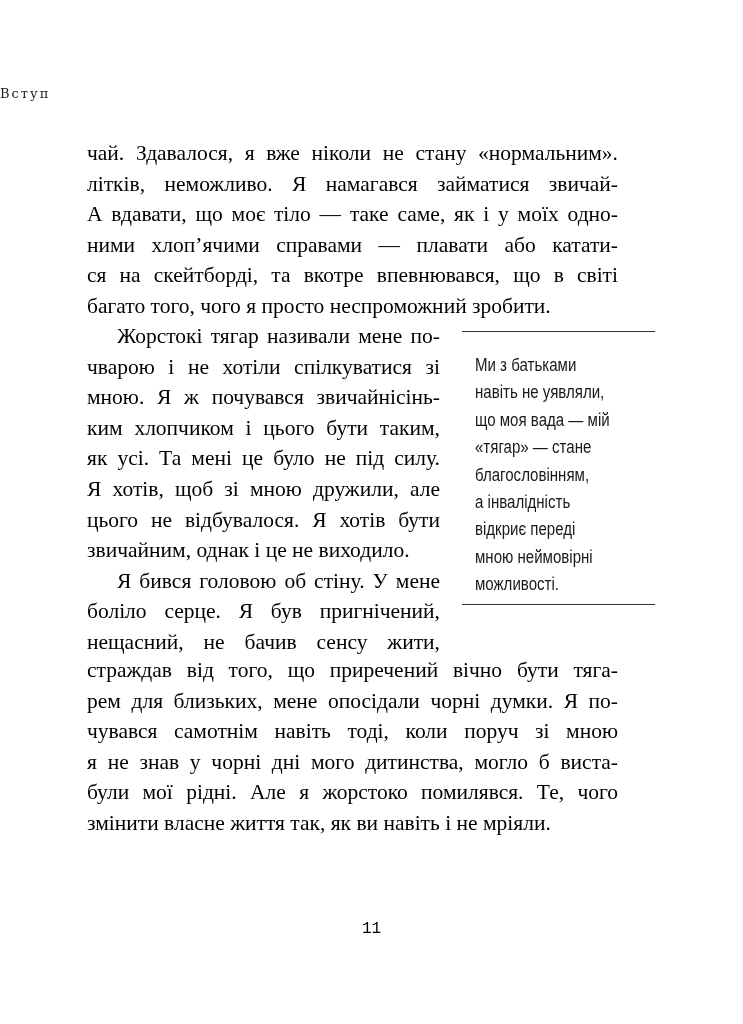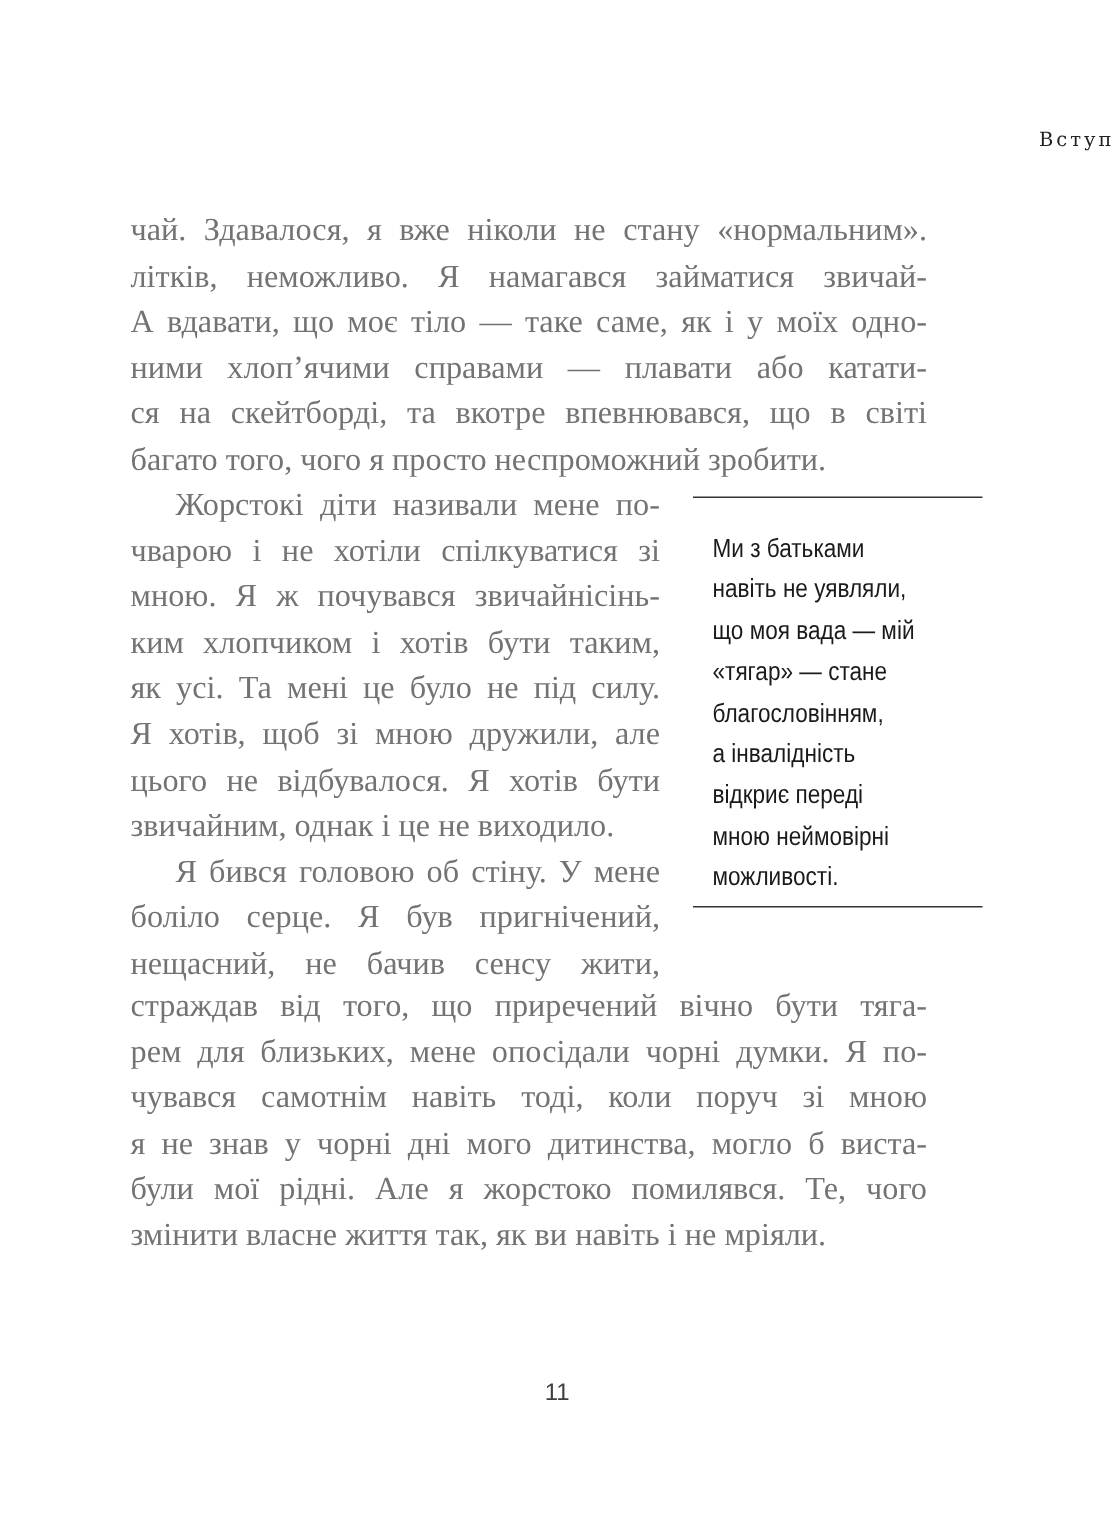--- a/index.html
+++ b/index.html
@@ -1,67 +1,67 @@
 <!DOCTYPE html>
 <html><head>
 <meta charset="utf-8">
 <style>
   html, body { margin: 0; padding: 0; background: #ffffff; }
   body { width: 743px; height: 1024px; position: relative; overflow: hidden; color: #1a1a1a; }
   .running-head {
-    position: absolute; top: 86px; left: 0; width: 743px; text-align: right;
+    position: absolute; top: 86px; left: 0; width: 743px; text-align: left;
     font-family: "DejaVu Serif", "Liberation Serif", serif; font-size: 13px;
     letter-spacing: 2px; color: #222;
   }
   .body-block {
     position: absolute; left: 87px;
     font-family: "Liberation Serif", "DejaVu Serif", serif;
-    font-size: 21.5px; line-height: 30.6px; color: #737373;
+    font-size: 21.5px; line-height: 30.6px; color: #000000;
   }
   .line { white-space: nowrap; display: block; text-align: justify; text-align-last: justify; }
   .line.last { text-align-last: left; }
   .line.indent { padding-left: 30px; }
   #block1 { top: 138px; width: 531px; }
   #block2 { top: 321px; width: 353px; }
   #block3 { top: 627px; width: 531px; margin-top: 28px; }
   .pullquote {
     position: absolute; left: 462px; top: 331px; width: 193px; height: 272px;
     border-top: 1.5px solid #333; border-bottom: 1.5px solid #333;
   }
   .pq-text {
     position: absolute; left: 13px; top: 20px;
     font-family: "Liberation Sans", "DejaVu Sans", sans-serif;
     font-size: 17.5px; line-height: 27.4px; color: #1a1a1a;
     transform: scaleX(0.86); transform-origin: left top; white-space: nowrap;
   }
   .pq-line { display: block; }
   .page-number {
     position: absolute; top: 920px; left: 0; width: 743px; text-align: center;
-    font-family: Liberation Sans, sans-serif; font-size: 16px; color: #404040;
+    font-family: Liberation Mono, monospace; font-size: 16px; color: #000000;
   }
 </style>
 </head>
 <body>
 
 <div class="running-head">Вступ</div>
 
 <div id="block1" class="body-block">
   <span class="line">чай. Здавалося, я вже ніколи не стану «нормальним».</span>
   <span class="line">літків, неможливо. Я намагався займатися звичай-</span>
   <span class="line">А вдавати, що моє тіло — таке саме, як і у моїх одно-</span>
   <span class="line">ними хлоп’ячими справами — плавати або катати-</span>
   <span class="line">ся на скейтборді, та вкотре впевнювався, що в світі</span>
   <span class="line last">багато того, чого я просто неспроможний зробити.</span>
 </div>
 
 <div id="block2" class="body-block">
-  <span class="line indent">Жорстокі діти називали мене по-</span>
+  <span class="line indent">Жорстокі тягар називали мене по-</span>
   <span class="line">чварою і не хотіли спілкуватися зі</span>
   <span class="line">мною. Я ж почувався звичайнісінь-</span>
-  <span class="line">ким хлопчиком і хотів бути таким,</span>
+  <span class="line">ким хлопчиком і цього бути таким,</span>
   <span class="line">як усі. Та мені це було не під силу.</span>
   <span class="line">Я хотів, щоб зі мною дружили, але</span>
   <span class="line">цього не відбувалося. Я хотів бути</span>
   <span class="line last">звичайним, однак і це не виходило.</span>
   <span class="line indent">Я бився головою об стіну. У мене</span>
   <span class="line">боліло серце. Я був пригнічений,</span>
   <span class="line">нещасний, не бачив сенсу жити,</span>
 </div>
 
 <div id="block3" class="body-block">

